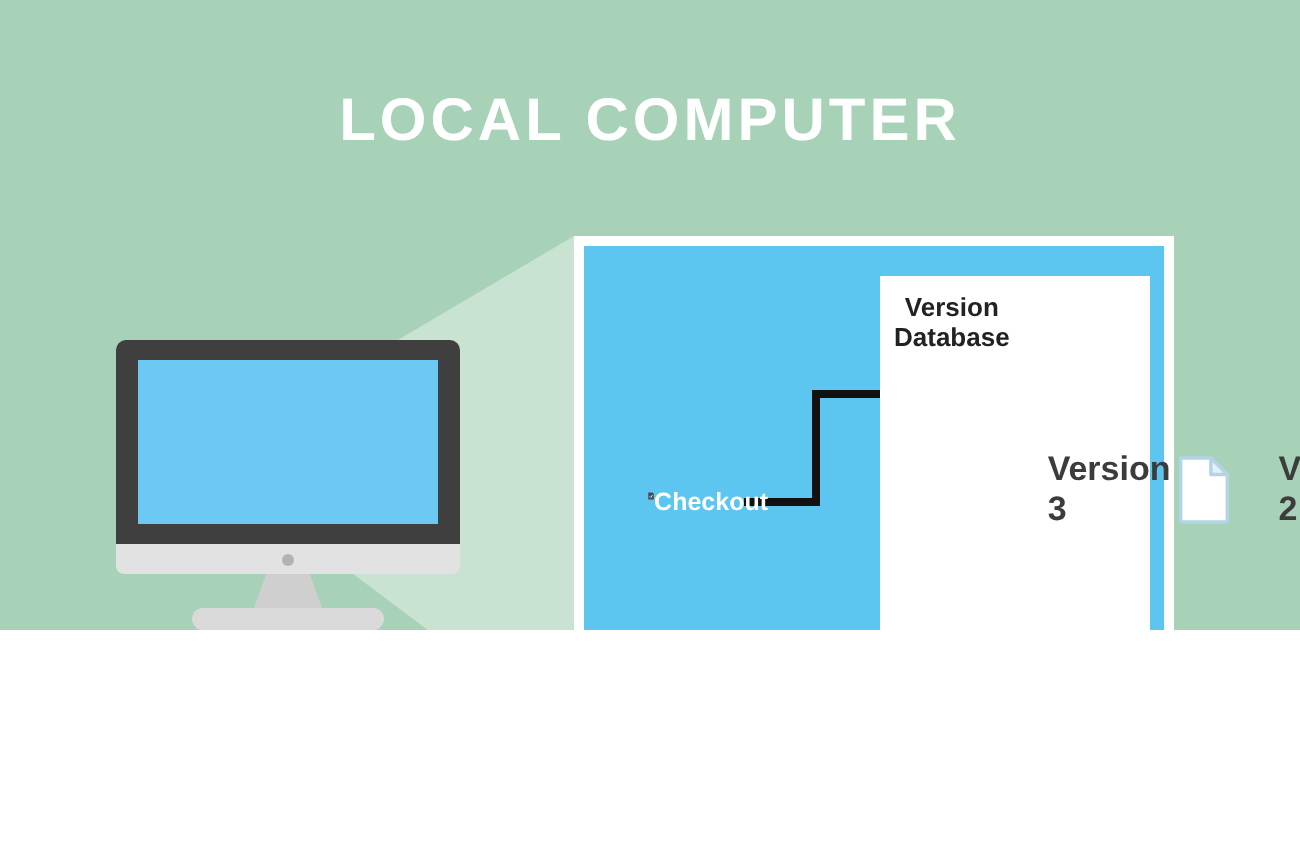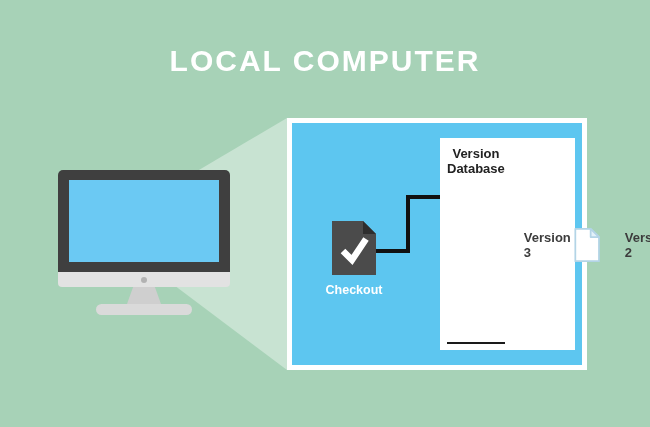--- a/index.html
+++ b/index.html
@@ -1,18 +1,18 @@
 <!DOCTYPE html>
 <html><head>
 <meta charset="utf-8">
 <style>
   html,body{margin:0;padding:0;}
   .canvas{
     position:relative;
-    width:650px;height:427px;
+    width:650px;height:315px;
     background:#a7d2b7;
     overflow:hidden;
     font-family:"Liberation Sans", sans-serif;
   }
   .title{
     position:absolute;top:44px;left:0;width:100%;
     text-align:center;
     color:#ffffff;
     font-size:30px;font-weight:700;letter-spacing:2px;
   }
@@ -46,42 +46,42 @@
   }
   
   .panel{
     position:absolute;left:287px;top:118px;width:300px;height:252px;
     background:#5dc6f0;border:5px solid #ffffff;box-sizing:border-box;
     z-index:3;
   }
   .connector{position:absolute;left:0;top:0;z-index:1;}
   .checkout{
     position:absolute;left:32px;top:96px;width:60px;z-index:2;
-    display:flex;flex-direction:column;align-items:center;
+    display:flex;flex-direction:row;align-items:center;
   }
   .checkout-label{
     margin-top:6px;color:#ffffff;font-size:12.5px;font-weight:700;
   }
   
   .sidebar{
     position:absolute;left:148px;top:15px;width:135px;height:212px;
     background:#ffffff;z-index:2;
     display:flex;flex-direction:row;
     box-sizing:border-box;padding:8px 0 6px 0;
   }
   .db-header{
     text-align:center;font-size:13px;font-weight:700;color:#222222;
     padding-bottom:6px;margin:0 7px;
     border-bottom:2px solid #1a1a1a;
   }
   .db-row{
     flex:1;display:flex;align-items:center;justify-content:space-between;
     padding:0 12px;
   }
-  .v-label{font-size:13px;font-weight:700;color:#3c3c3c;}
+  .v-label{font-size:17px;font-weight:700;color:#3c3c3c;}
 </style>
 </head>
 <body>
 
 <div class="canvas">
 
   <div class="title">LOCAL COMPUTER</div>
 
   <svg class="beam" width="650" height="427" viewBox="0 0 650 427">
     <polygon points="138,206 287,118 287,370 138,258" fill="#c8e3d2"></polygon>

